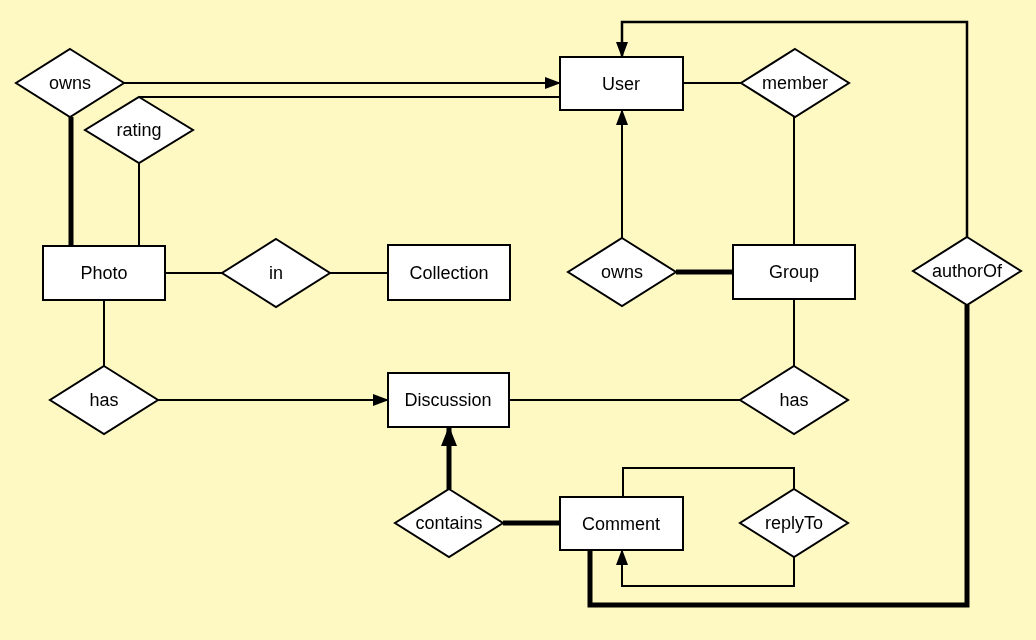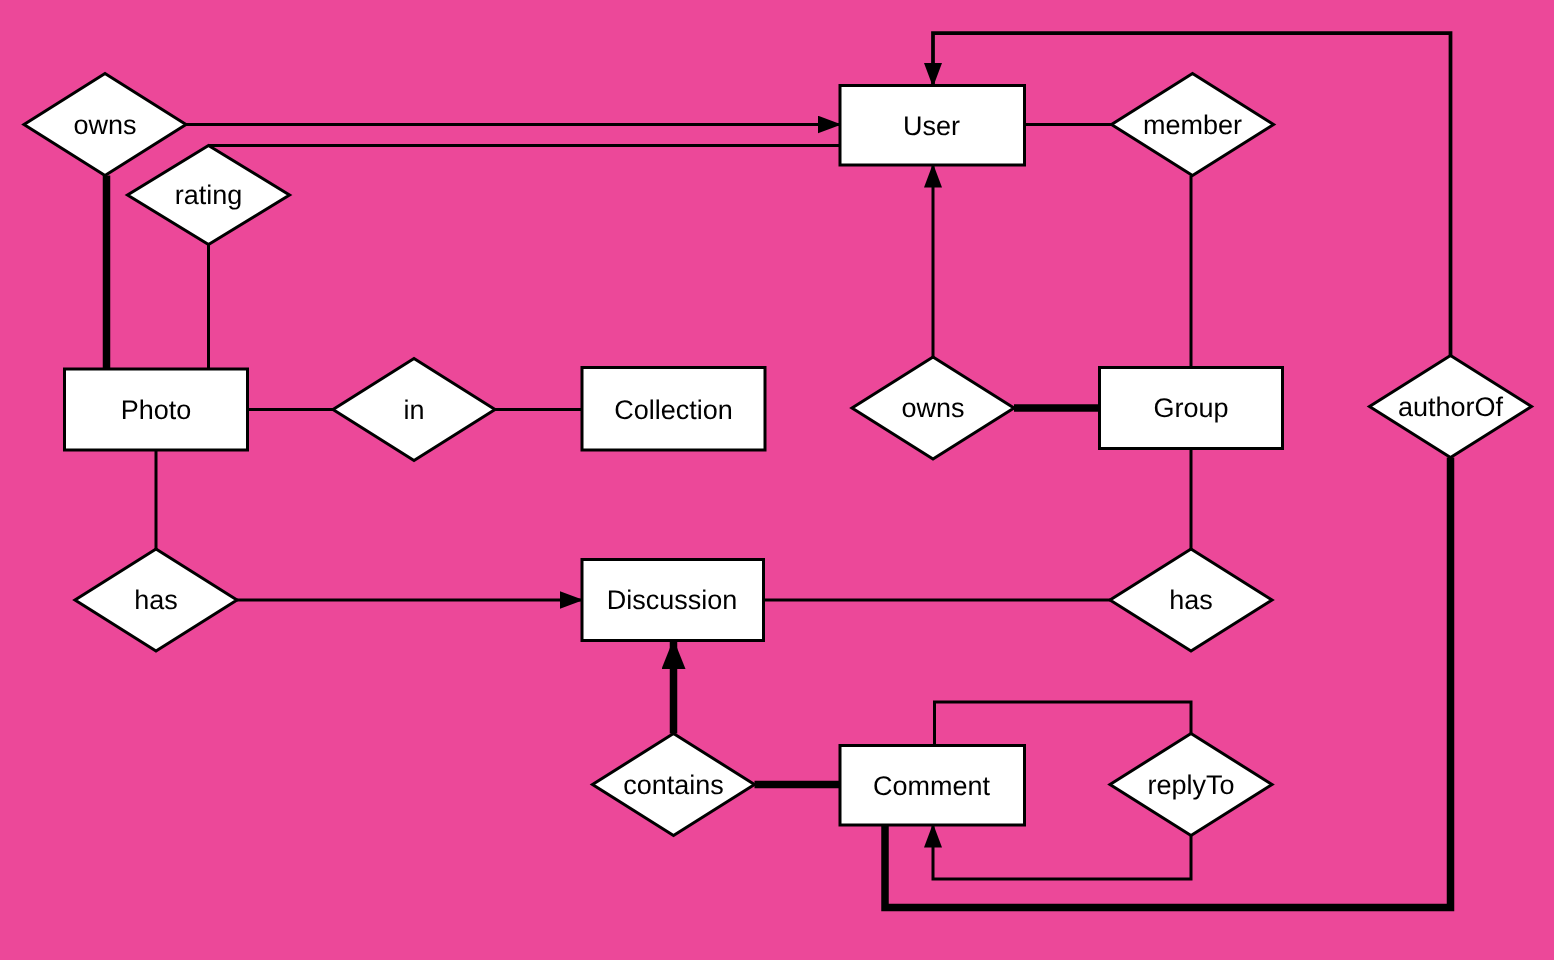--- a/index.html
+++ b/index.html
@@ -8,21 +8,21 @@
     background: #ffffff;
     width: 1036px;
     height: 640px;
     overflow: hidden;
     font-family: "Liberation Sans", sans-serif;
   }
   .diagram-wrap {
     position: relative;
     width: 1036px;
     height: 640px;
-    background: #ec4899;
+    background: #fef9c3;
   }
   svg { display: block; }
   .edge {
     fill: none;
     stroke: #000000;
     stroke-width: 2px;
     stroke-linejoin: miter;
   }
   .edge.medium { stroke-width: 2.5px; }
   .edge.thick  { stroke-width: 5px; }

